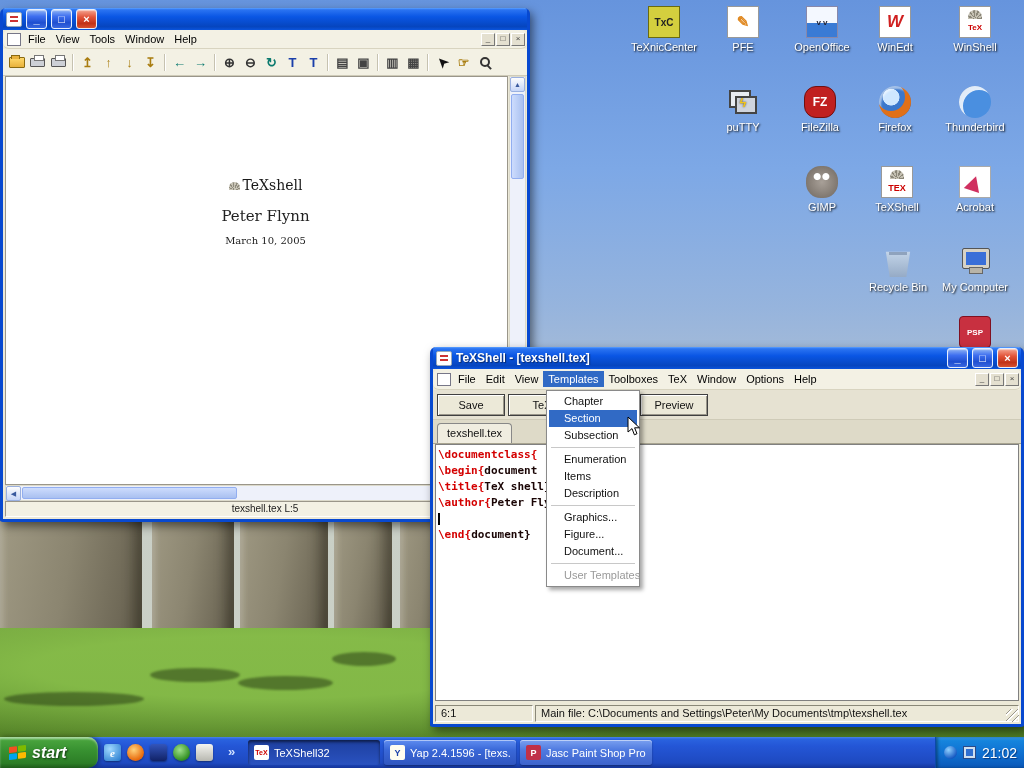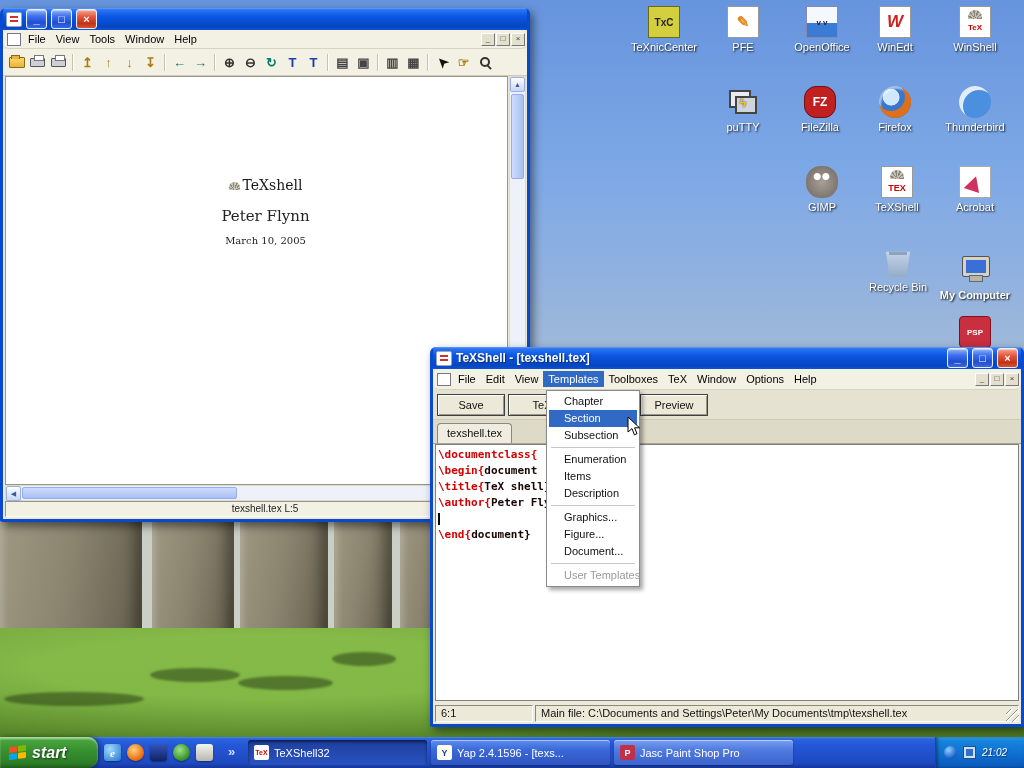--- a/index.html
+++ b/index.html
@@ -156,37 +156,37 @@
   #qlaunch{position:absolute;left:104px;top:0;height:31px;display:flex;align-items:center;gap:6px;}
   .ql{width:17px;height:17px;border-radius:3px;display:flex;align-items:center;justify-content:center;
     color:#fff;font-weight:bold;font-size:11px;box-shadow:0 1px 2px rgba(0,0,0,.4);}
   .ql-ie{background:radial-gradient(circle at 35% 30%,#9fd8ff,#2277cc);font-family:"Liberation Serif",serif;font-style:italic;}
   .ql-ff{border-radius:50%;background:radial-gradient(circle at 40% 35%,#ffd27a,#e8680a 70%);}
   .ql-qb{background:linear-gradient(#3355bb,#112266);}
   .ql-qg{border-radius:50%;background:radial-gradient(circle at 40% 35%,#9fe08a,#2a8a1a 75%);}
   .ql-qgr{background:linear-gradient(#f4f4f0,#b8b8b0);}
   #qchev{position:absolute;left:228px;top:7px;color:#cfe0ff;font-size:13px;font-weight:bold;}
   #tasks{position:absolute;left:248px;top:0;height:31px;display:flex;align-items:center;gap:4px;}
-  .task{width:179px;height:25px;border-radius:3px;display:flex;align-items:center;gap:5px;padding:0 6px;color:#fff;font-size:11px;
+  .task{width:132px;height:25px;border-radius:3px;display:flex;align-items:center;gap:5px;padding:0 6px;color:#fff;font-size:11px;
     background:linear-gradient(180deg,#5f8df0,#3a68d8 40%,#2f55c0);
     box-shadow:inset 0 1px 0 rgba(255,255,255,.5),0 1px 2px rgba(0,0,0,.35);}
   .task.active{background:linear-gradient(180deg,#1d3f9e,#2a52c0);box-shadow:inset 0 2px 3px rgba(0,0,0,.55);}
   .task.light{background:linear-gradient(180deg,#7aa0f0,#4f7ae0 40%,#3d63cc);}
   .task-label{white-space:nowrap;overflow:hidden;}
   .task-ico{flex:0 0 auto;width:15px;height:15px;border-radius:2px;background:#fff;color:#c00;font-size:7px;font-weight:bold;
     display:flex;align-items:center;justify-content:center;}
   .task-ico.yap{background:#fffdf0;color:#1a3faa;font-size:9px;}
   .task-ico.psp{background:#c03048;color:#fff;font-size:9px;}
   #tray{position:absolute;right:0;top:0;bottom:0;width:89px;display:flex;align-items:center;gap:6px;padding:0 8px;color:#fff;
     background:linear-gradient(180deg,#3a9be8 0,#1584dd 12%,#0f6fd0 55%,#0a58b8 100%);
     border-left:1px solid #0b4aa8;box-shadow:inset 2px 0 3px rgba(0,0,0,.35);}
   .tray-ico{width:13px;height:13px;flex:0 0 auto;}
   .tray-ico.blue{border-radius:50%;background:radial-gradient(circle at 35% 30%,#8fd0ff,#1255c0 75%);}
   .tray-ico.net{background:#cfe0f0;border:1px solid #2a4a88;box-shadow:inset 0 0 0 2px #cfe0f0,inset 0 0 0 10px #2f6fd0;}
-  #clock{font-size:10px;text-shadow:1px 1px 1px #083a80;font-style:italic;}
+  #clock{font-size:14px;text-shadow:1px 1px 1px #083a80;}
 </style>
 </head>
 <body>
 
 <div id="screen">
 
   <div>
     <div class="stone s1"></div>
     <div class="stone s2"></div>
     <div class="stone s3"></div>
@@ -261,21 +261,21 @@
         <div class="dlabel">TeXShell</div>
       </div>
       <div class="dicon" style="left: 937px; top: 166px;">
         <div class="tile tile-acrobat"></div>
         <div class="dlabel">Acrobat</div>
       </div>
       <div class="dicon" style="left: 860px; top: 246px;">
         <div class="tile tile-recyclebin"></div>
         <div class="dlabel">Recycle Bin</div>
       </div>
-      <div class="dicon" style="left: 937px; top: 254px; font-weight: bold;">
+      <div class="dicon" style="left: 937px; top: 246px;">
         <div class="tile tile-mycomputer"></div>
         <div class="dlabel">My Computer</div>
       </div>
       <div class="dicon" style="left: 937px; top: 316px;">
         <div class="tile tile-psp">
           <span class="tglyph">PSP</span>
         </div>
       </div>
     </div>
 

